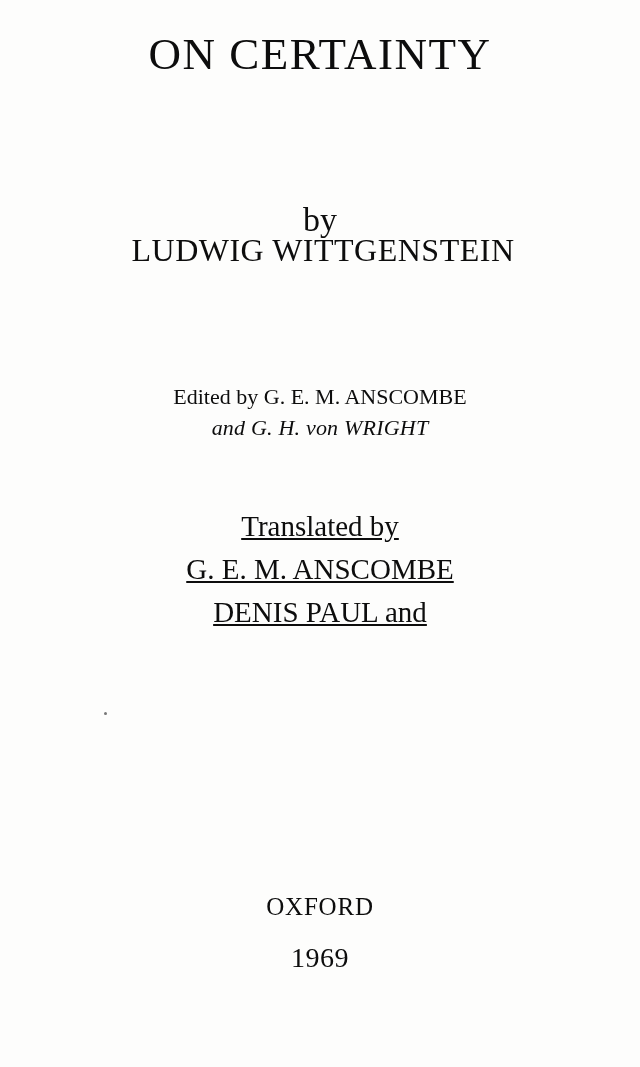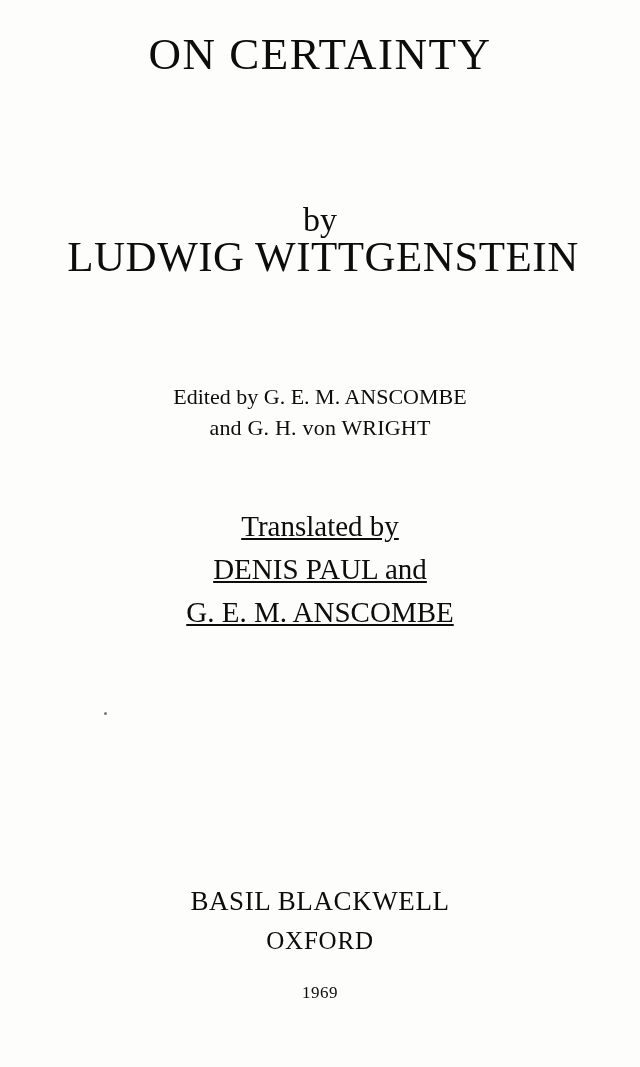--- a/index.html
+++ b/index.html
@@ -39,34 +39,35 @@
     right: 0;
     font-size: 34px;
     line-height: 1.15;
     margin-top: 22px;
   }
   .author {
     position: absolute;
     top: 232px;
     left: 6px;
     right: 0;
-    font-size: 43px;
+    font-size: 32px;
     letter-spacing: 0.5px;
     line-height: 1.15;
   }
   .editors {
     position: absolute;
     top: 381px;
     left: 0;
     right: 0;
     font-size: 22px;
     line-height: 1.42;
   }
   .editors .line2 {
     letter-spacing: 0.2px;
+    font-style: italic;
   }
   .translators {
     position: absolute;
     top: 505px;
     left: 0;
     right: 0;
     font-size: 29px;
     line-height: 1.48;
     text-decoration: underline;
   }
@@ -90,48 +91,47 @@
     letter-spacing: 0.6px;
     line-height: 1.25;
   }
   .city {
     font-size: 25px;
     letter-spacing: 0.8px;
     line-height: 1.45;
     margin-top: 4px;
   }
   .year {
-    font-size: 17px;
+    font-size: 28px;
     letter-spacing: 0.5px;
-    margin-top: 24px;
+    margin-top: 17px;
   }
 </style>
 </head>
 <body>
 
 <div class="page">
 
   <div class="title">ON CERTAINTY</div>
 
   <div class="by-line">by</div>
 
   <div class="author">LUDWIG WITTGENSTEIN</div>
 
   <div class="editors">
     <div class="line1">Edited by G. E. M. ANSCOMBE</div>
     <div class="line2">and G. H. von WRIGHT</div>
   </div>
 
   <div class="translators">
     <div>Translated by</div>
+    <div>G. E. M. ANSCOMBE</div>
     <div>DENIS PAUL and</div>
-    <div>G. E. M. ANSCOMBE</div>
   </div>
 
   <div class="dot-mark"></div>
 
   <div class="imprint">
-    <div class="publisher">BASIL BLACKWELL</div>
     <div class="city">OXFORD</div>
     <div class="year">1969</div>
   </div>
 
 </div>
 
 </body></html>

